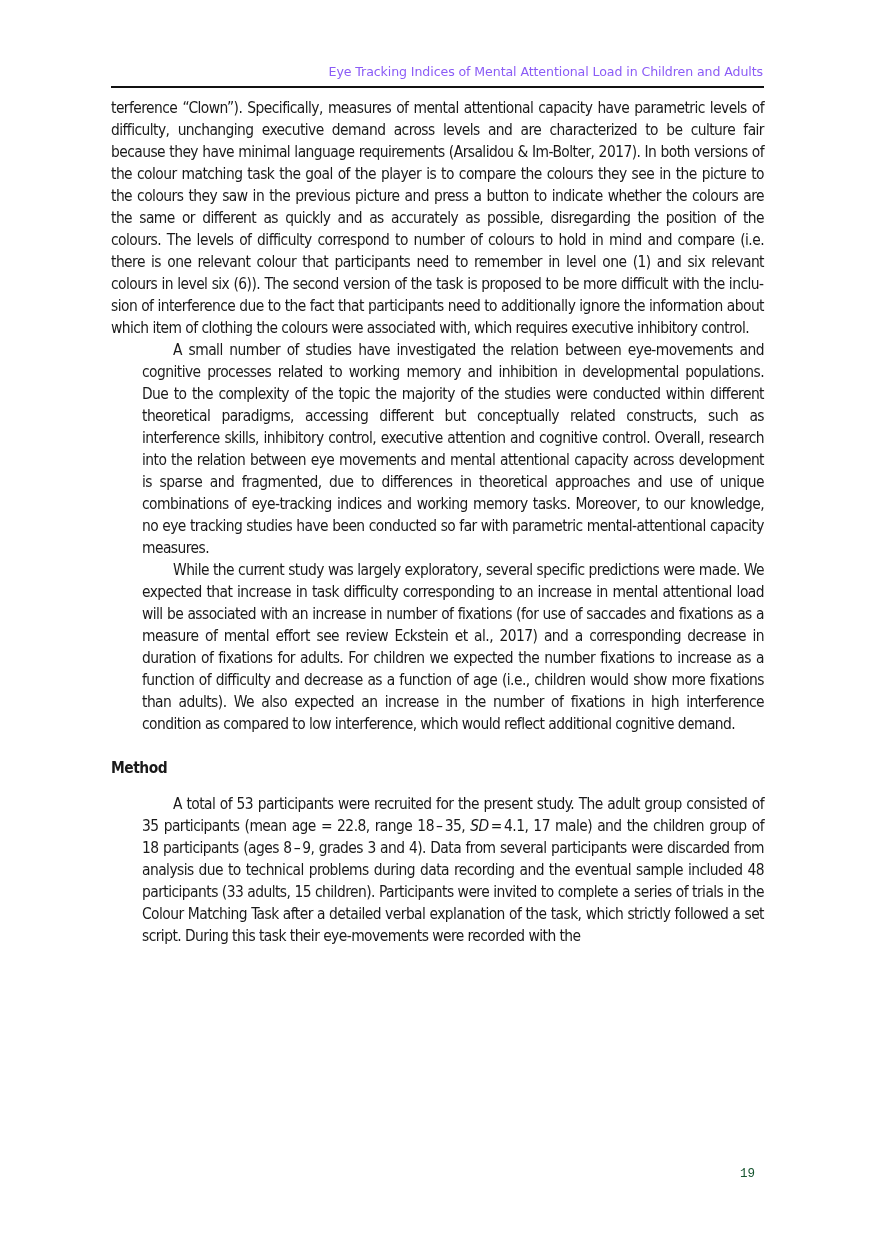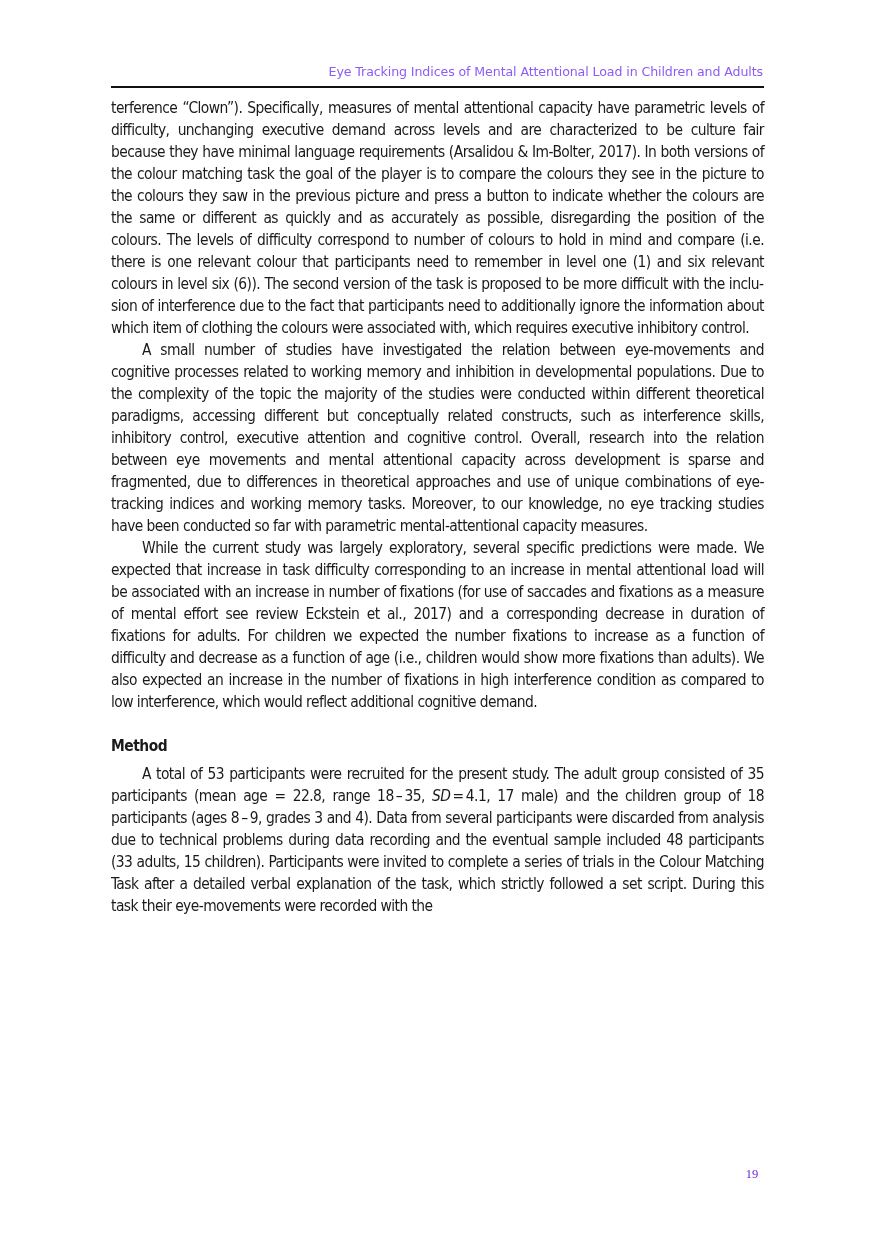--- a/index.html
+++ b/index.html
@@ -15,28 +15,28 @@
   }
   .body-text {
     position: absolute; left: 111px; top: 97px; width: 653px;
     font-family: "DejaVu Sans Condensed", "DejaVu Sans", sans-serif;
     font-size: 15.4px; line-height: 22px; color: #1a1a1a;
     text-align: justify; hyphens: manual;
     font-stretch: condensed;
     letter-spacing: -0.55px;
   }
   .body-text p { margin: 0; }
-  .body-text p.indent { text-indent: 31px; }
+  .body-text p.indent { text-indent: 31px; margin-left: 31px; }
   .section-heading {
     font-family: "DejaVu Sans", sans-serif; font-weight: bold;
-    font-size: 15.4px; margin: 22px 0 6px 0; letter-spacing: -0.5px; color: #1a1a1a;
+    font-size: 15.4px; margin: 22px 0 14px 0; letter-spacing: -0.5px; color: #1a1a1a;
   }
   .page-number {
-    position: absolute; left: 740px; top: 1167px; width: 24px; text-align: center;
-    font-family: Liberation Serif, serif; font-size: 12.5px; color: #6d28d9;
+    position: absolute; left: 740px; top: 1167px; width: 24px; text-align: left;
+    font-family: Liberation Mono, monospace; font-size: 12.5px; color: #14532d;
   }
 </style>
 </head>
 <body>
 
 <div class="page">
   <div class="running-head">Eye Tracking Indices of Mental Attentional Load in Children and Adults</div>
   <div class="head-rule"></div>
 
   <div class="body-text">

